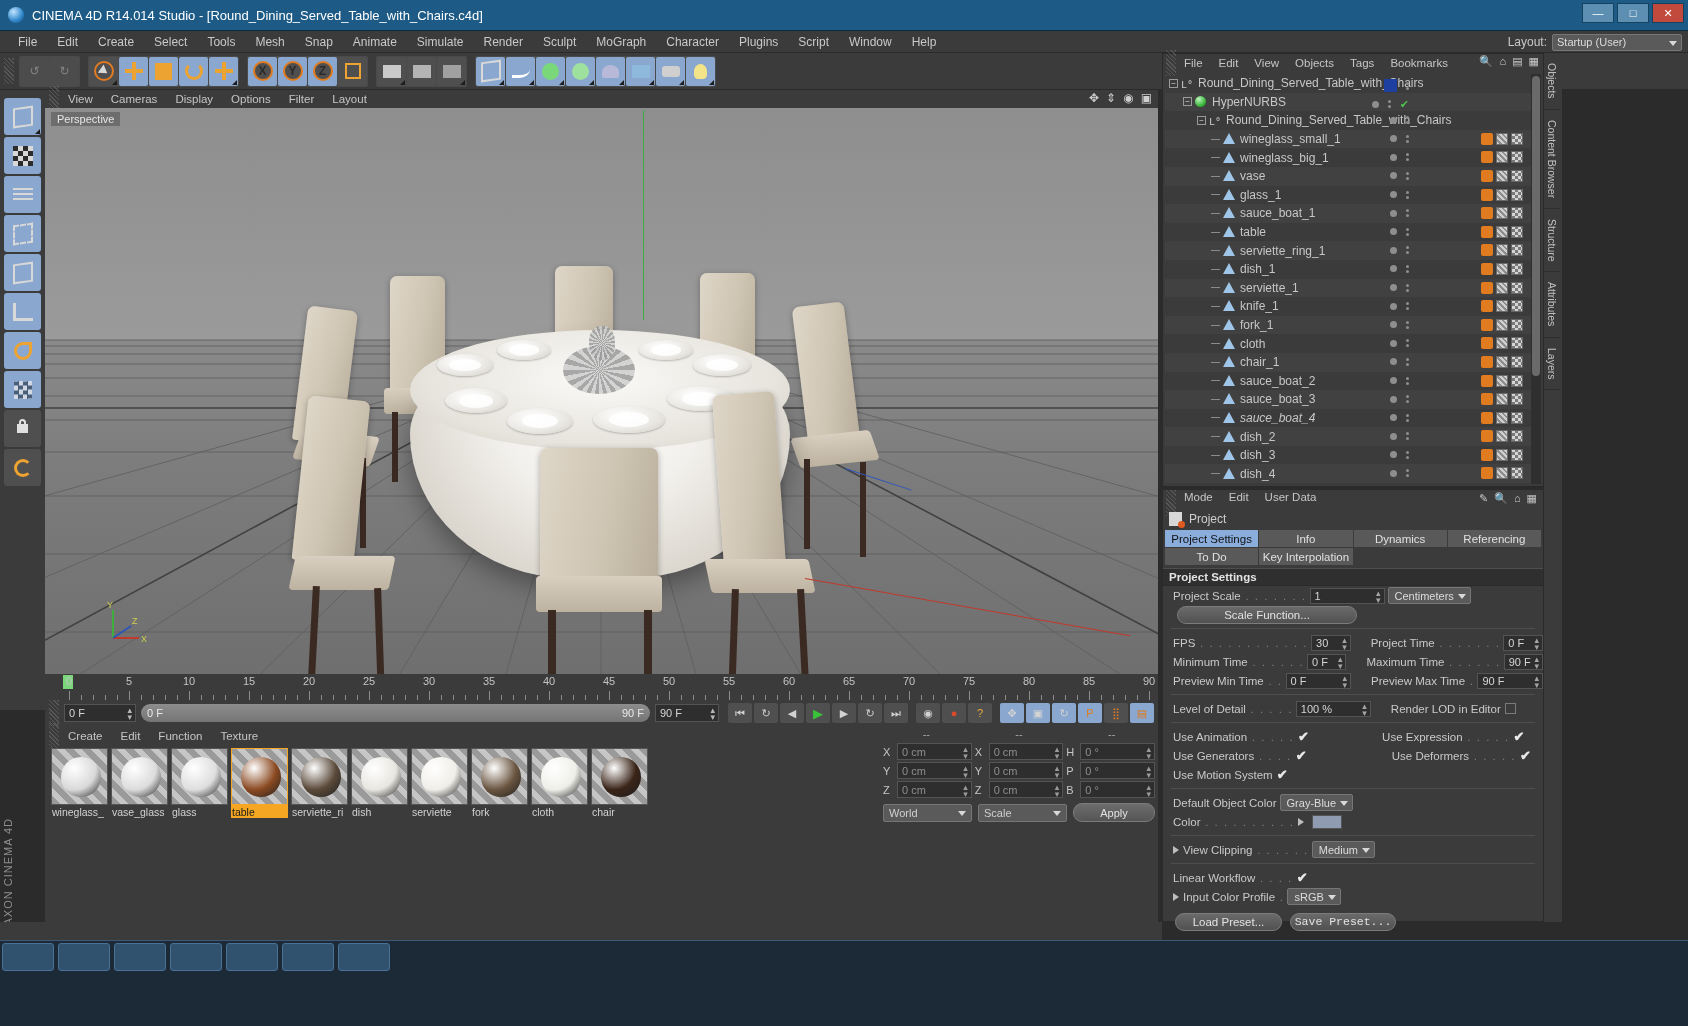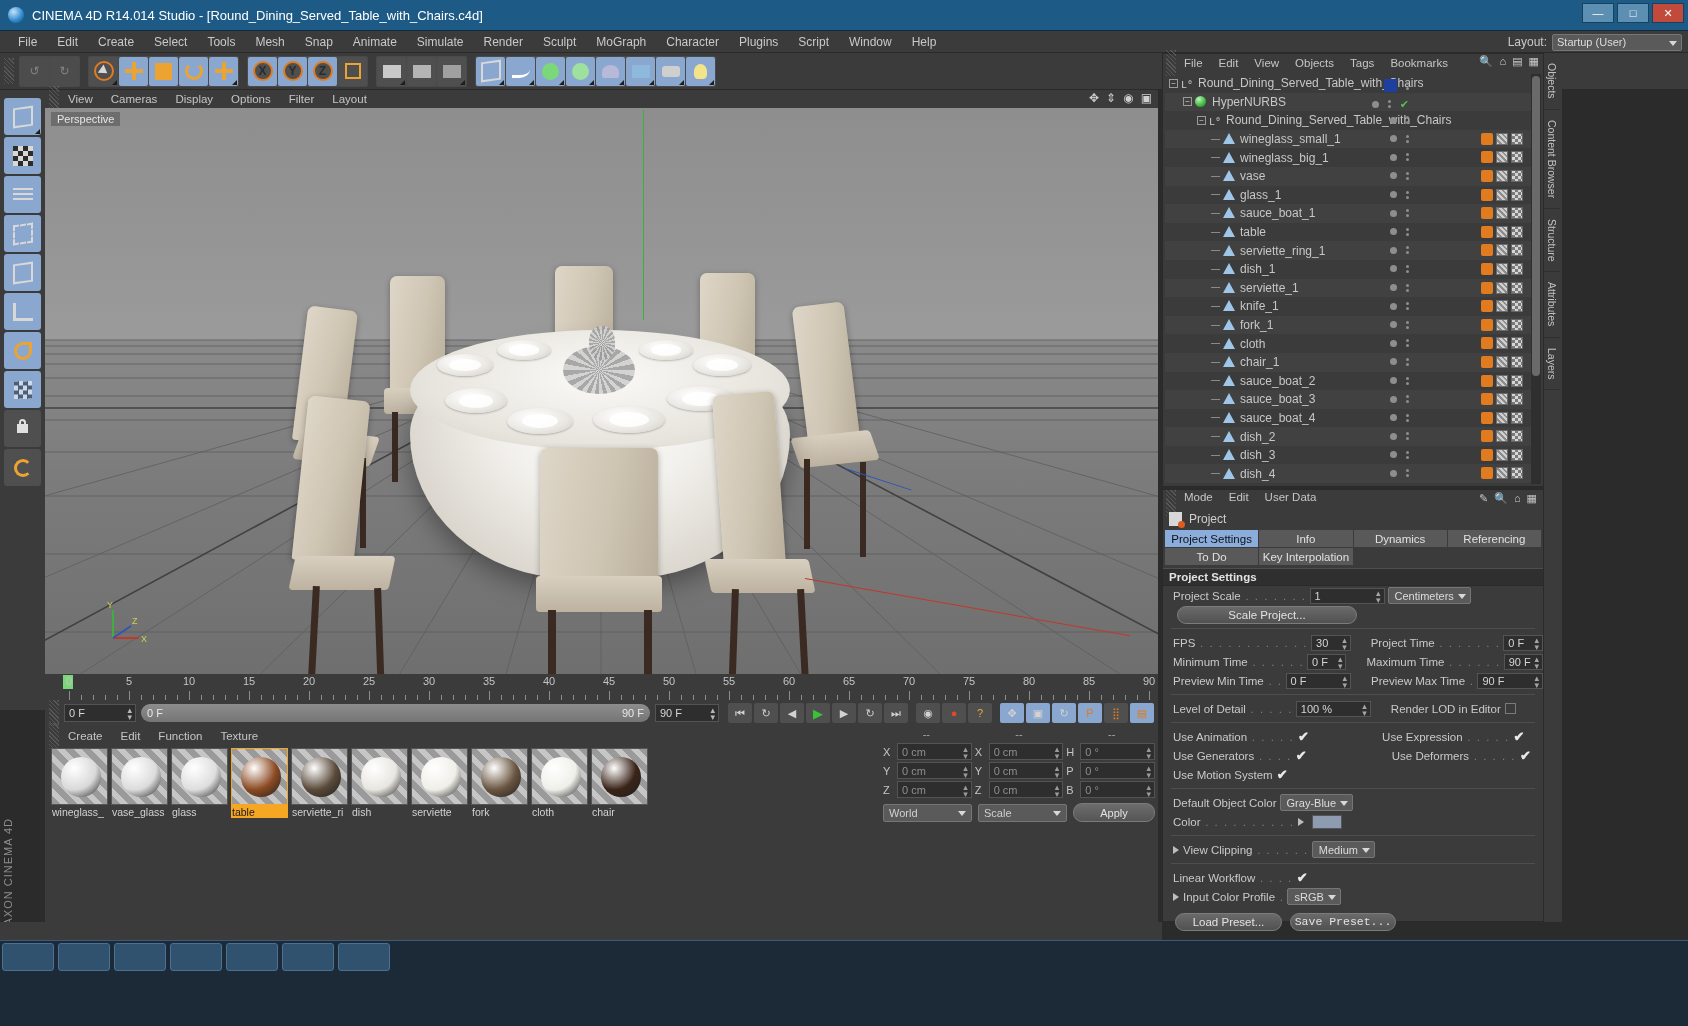--- a/index.html
+++ b/index.html
@@ -1234,21 +1234,21 @@
             <div class="dot2"></div>
           </div>
         </div>
         <div class="otags">
           <div class="tag phong"></div>
           <div class="tag mat"></div>
           <div class="tag check"></div>
         </div>
       </div>
       <div class="orow">
-        <div class="otree" style="padding-left: 46px;">
+        <div class="otree" style="padding-left: 46px; font-style: italic;">
           <div class="dash"></div>
           <div class="oicon">
             <div class="tri"></div>
           </div>
           <span>sauce_boat_4</span>
         </div>
         <div class="odots">
           <div class="dot"></div>
           <div class="dotcol">
             <div class="dot2"></div>
@@ -1371,21 +1371,21 @@
       <span>1</span>
       <span class="spin">▴<br>▾</span>
     </div>
     <div class="pdrop">
       <span>Centimeters</span>
       <span class="arr"></span>
     </div>
   </div>
 
   <div class="prow" style="padding-left:14px;">
-    <div class="pbtn" style="width:180px;">Scale Project...</div>
+    <div class="pbtn" style="width:180px;">Scale Function...</div>
   </div>
 
   <div class="sep"></div>
 
   <div class="prow">
     <span class="plabel">FPS</span>
     <span class="dotsfill">&nbsp;. . . . . . . . . . . .</span>
     <div class="pfield">
       <span>30</span>
       <span class="spin">▴<br>▾</span>

